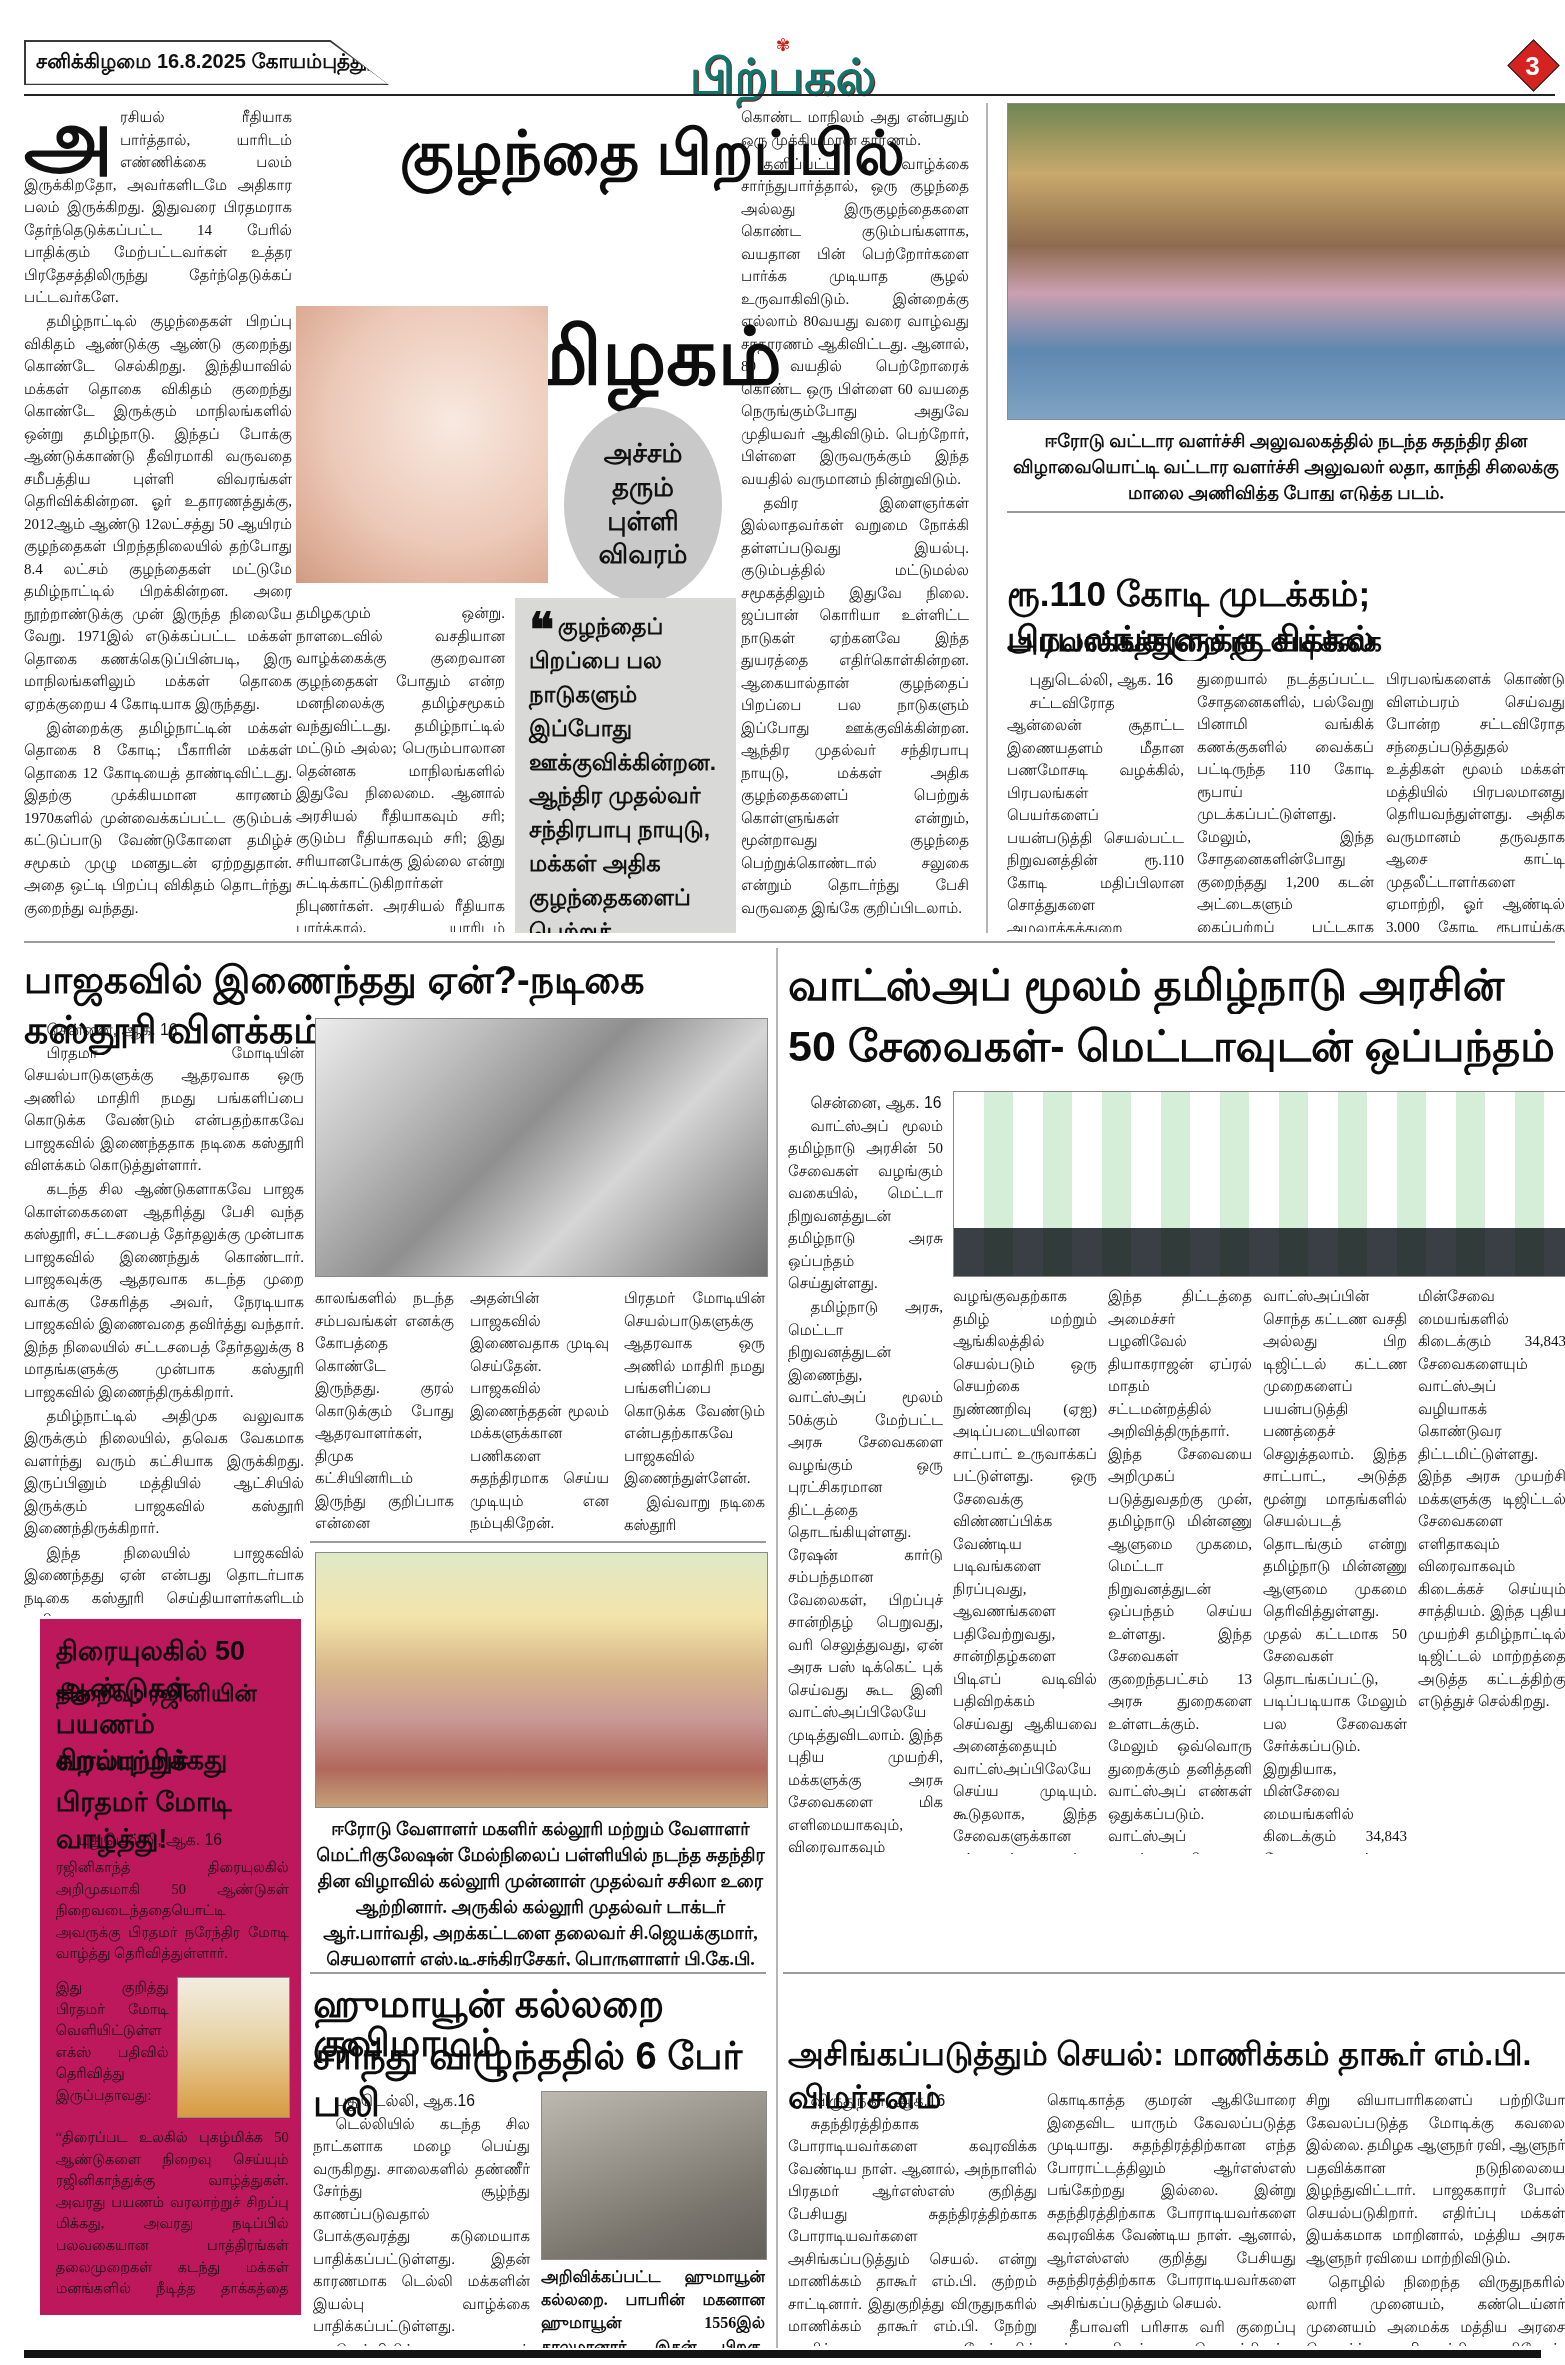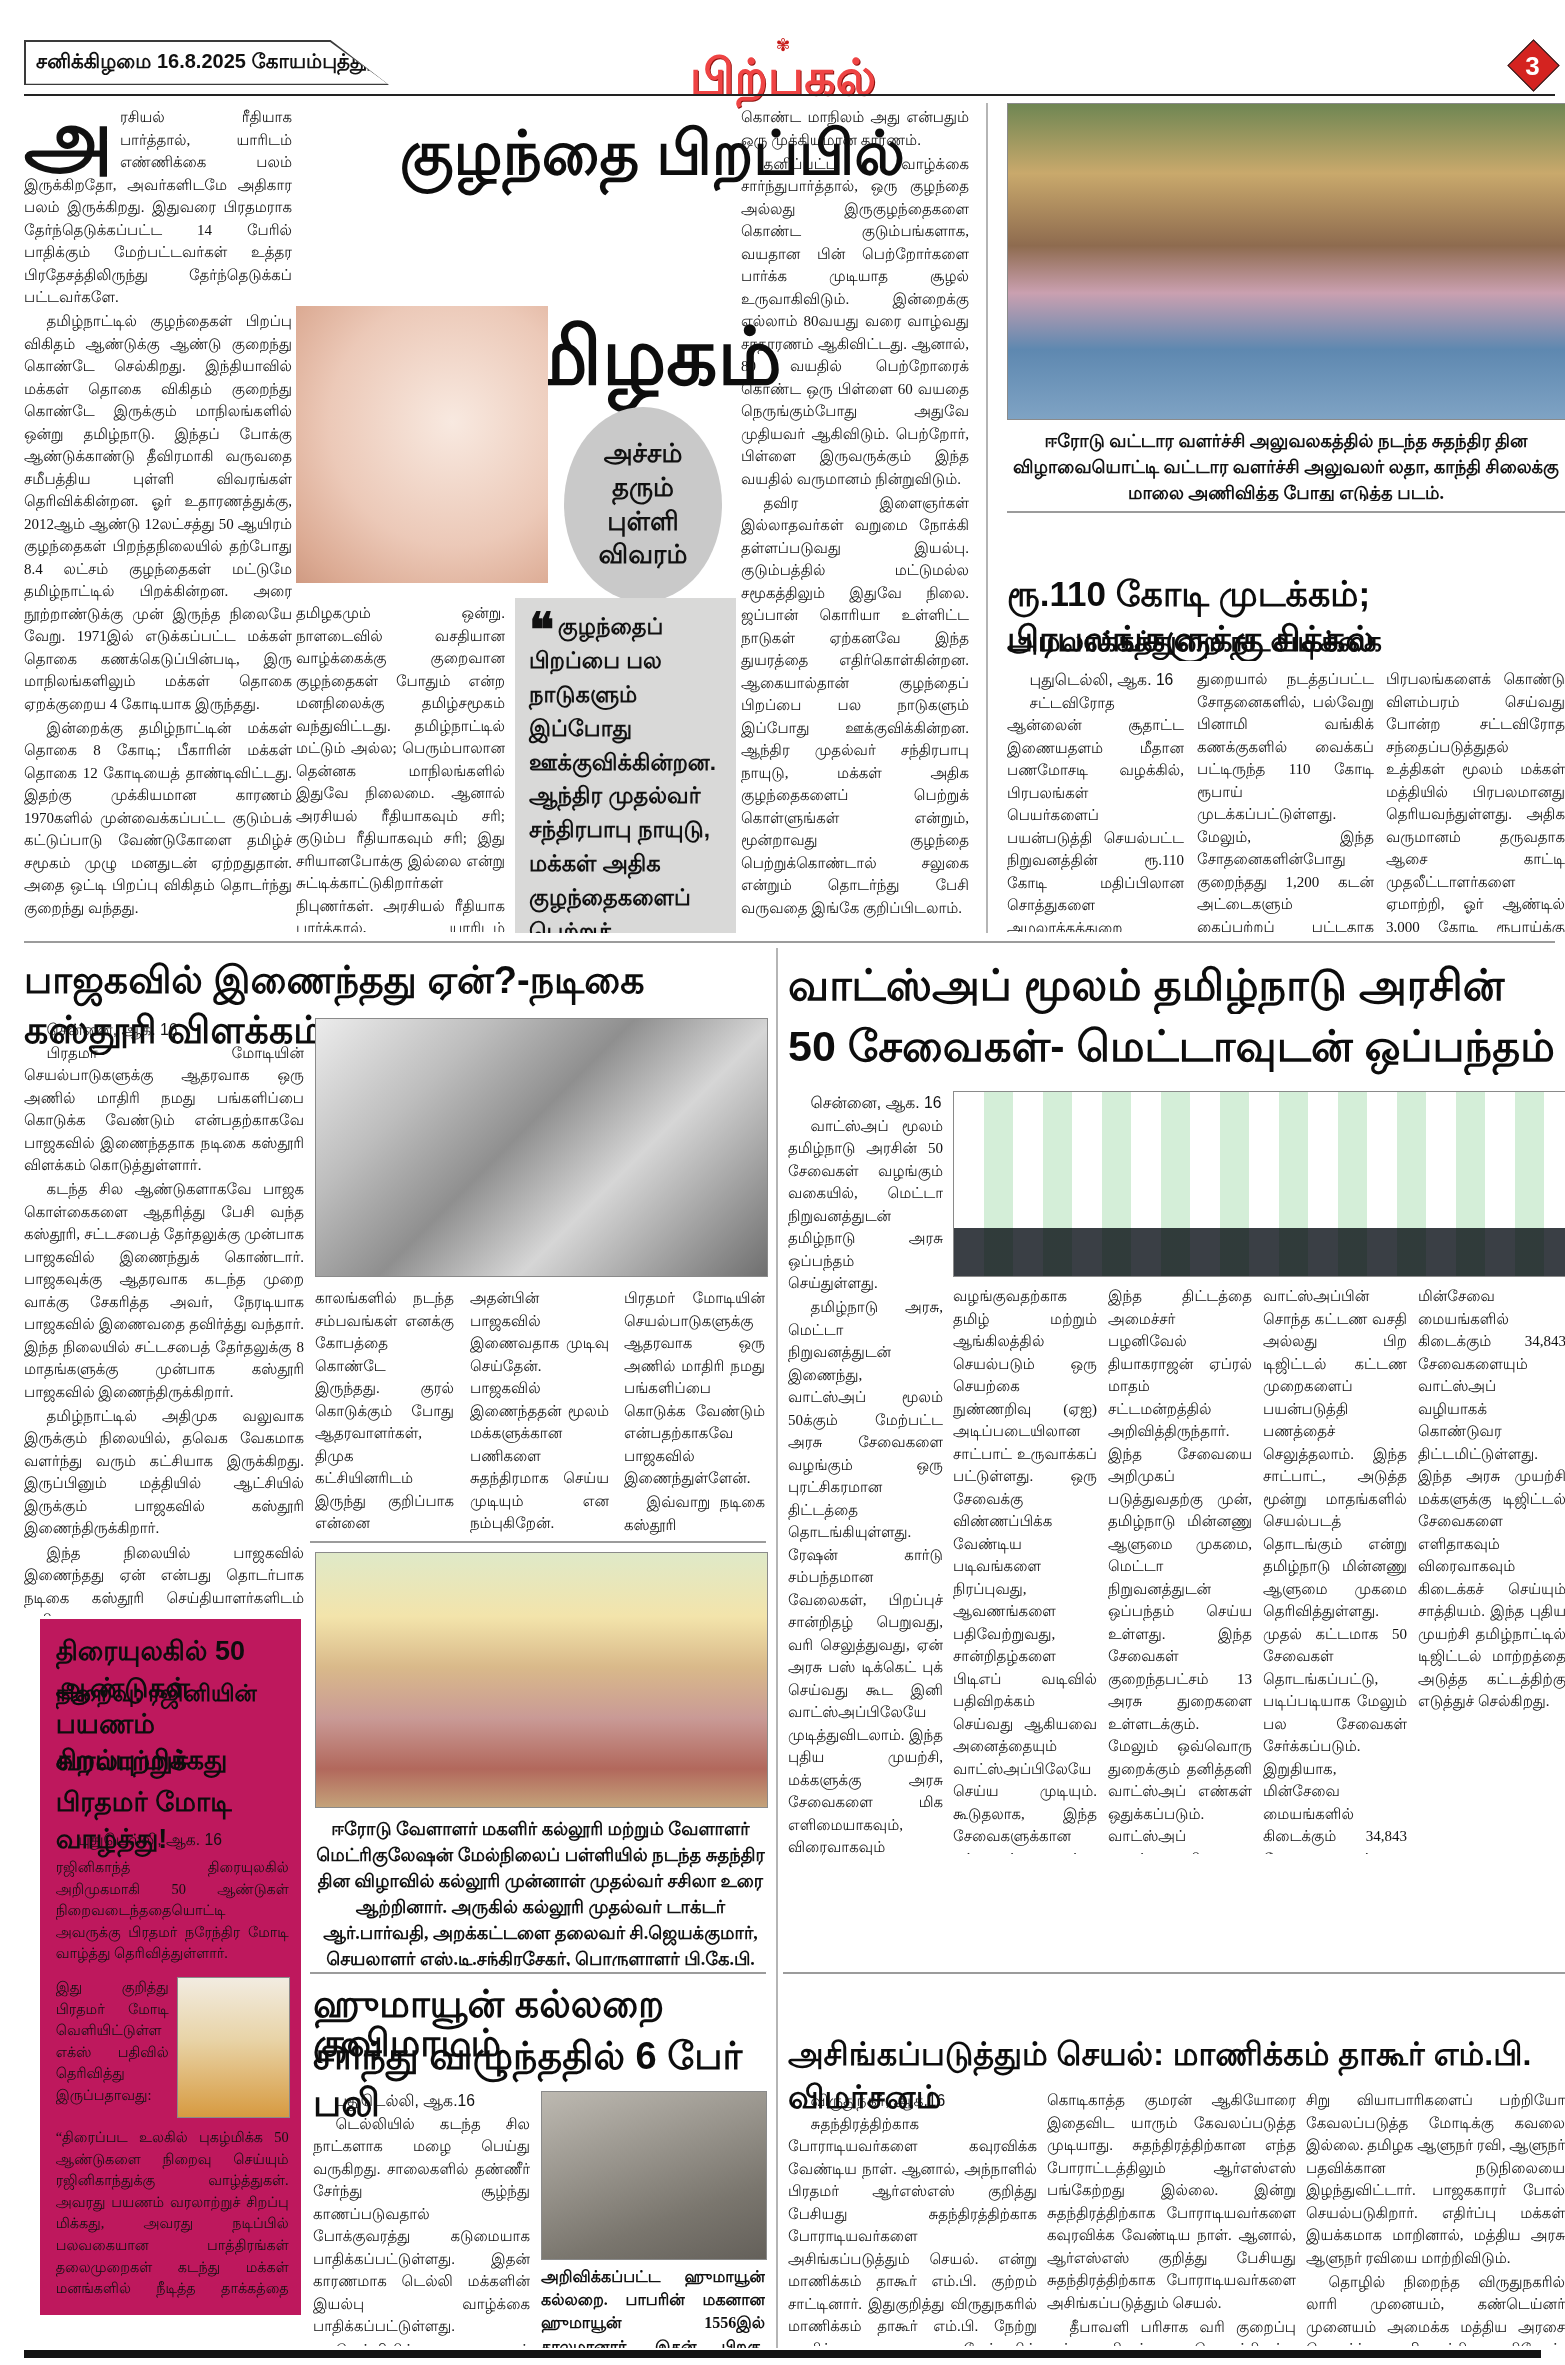--- a/index.html
+++ b/index.html
@@ -9,21 +9,21 @@
   .hrule{position:absolute;height:1.7px;background:#9b9b9b;}
   .vrule{position:absolute;width:1.7px;background:#b5b5b5;}
   
   .datebox-outer{position:absolute;left:24px;top:40px;width:365px;height:45px;background:#3a3a3a;
        clip-path:polygon(0 0,84% 0,100% 100%,0 100%);}
   .datebox-inner{position:absolute;left:1.7px;top:1.7px;width:362px;height:42px;background:#fff;
        clip-path:polygon(0 0,84% 0,100% 100%,0 100%);display:flex;align-items:center;}
   .datebox-inner span{font-family:"Liberation Sans",sans-serif;font-weight:bold;font-size:20px;padding-left:10.4px;}
   .masthead{position:absolute;left:609px;top:38px;width:348px;text-align:center;}
   .masthead .emblem{display:block;color:#c81d1a;font-size:17.4px;line-height:15.7px;}
-  .masthead .name{font-family:"Liberation Serif",serif;font-weight:900;font-size:49px;line-height:47px;color:#ef4444;
+  .masthead .name{font-family:"Liberation Serif",serif;font-weight:900;font-size:49px;line-height:47px;color:#0f766e;
       text-shadow:0.9px 0.9px 0 #8d0f0c;}
   .pagebadge{position:absolute;left:1510px;top:42px;width:45px;height:45px;}
   .pagebadge .diamond{position:absolute;left:5.2px;top:5.2px;width:35px;height:35px;background:#d42320;border:1.7px solid #222;
       transform:rotate(45deg);}
   .pagebadge .num{position:absolute;left:0;top:8.7px;width:45px;text-align:center;color:#fff;
       font-family:"Liberation Sans",sans-serif;font-weight:bold;font-size:26px;}
   
   .col{position:absolute;text-align:justify;font-size:15px;line-height:1.5;overflow:hidden;}
   .col p{margin:0 0 1.7px 0;text-indent:22.6px;}
   .col p.noindent{text-indent:0;}

